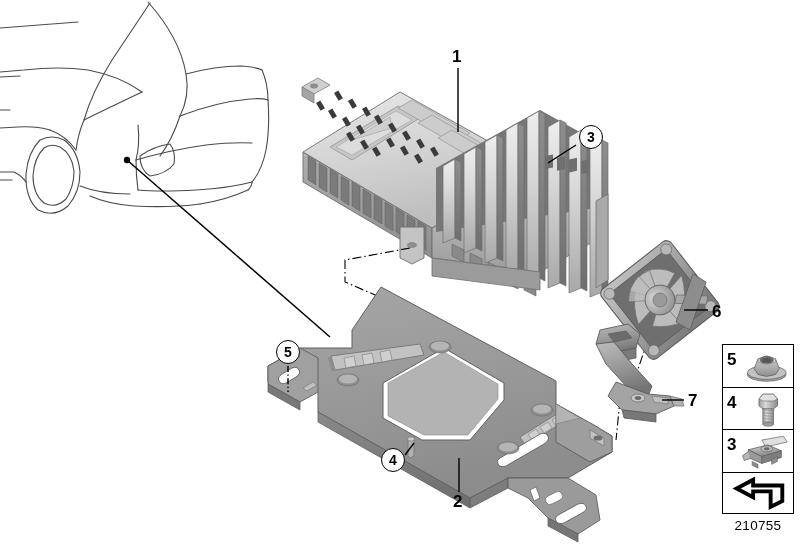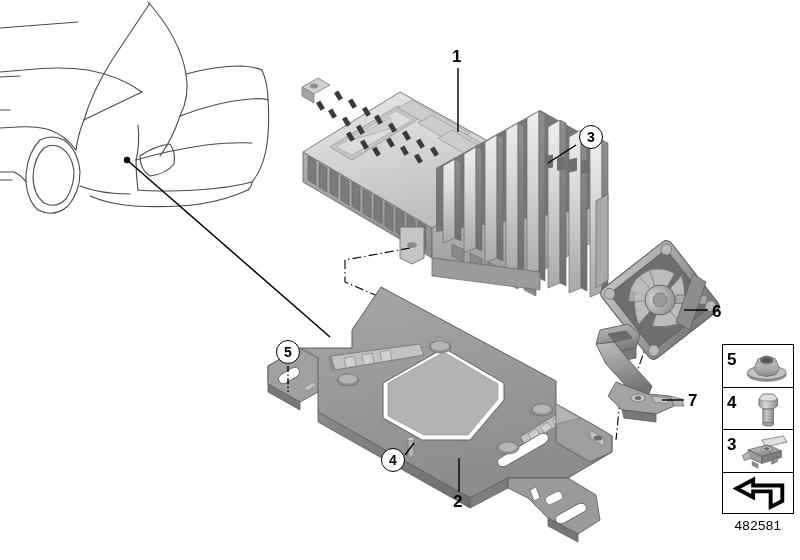--- a/index.html
+++ b/index.html
@@ -559,15 +559,15 @@
       </svg>
     </div>
 
     <div class="legend-cell">
       <svg class="legend-art" viewBox="0 0 72 42">
         <path d="M11 12 L41 12 L41 6 L58 15 L41 24 L41 18 L23 18 L23 34 L11 28 Z" fill="#ffffff" stroke="#000000" stroke-width="4" stroke-linejoin="miter" transform="translate(72,0) scale(-1,1)"></path>
       </svg>
     </div>
   </div>
 
-  <div class="part-number">482581</div>
+  <div class="part-number">210755</div>
 
 </div>
 
 </body></html>

